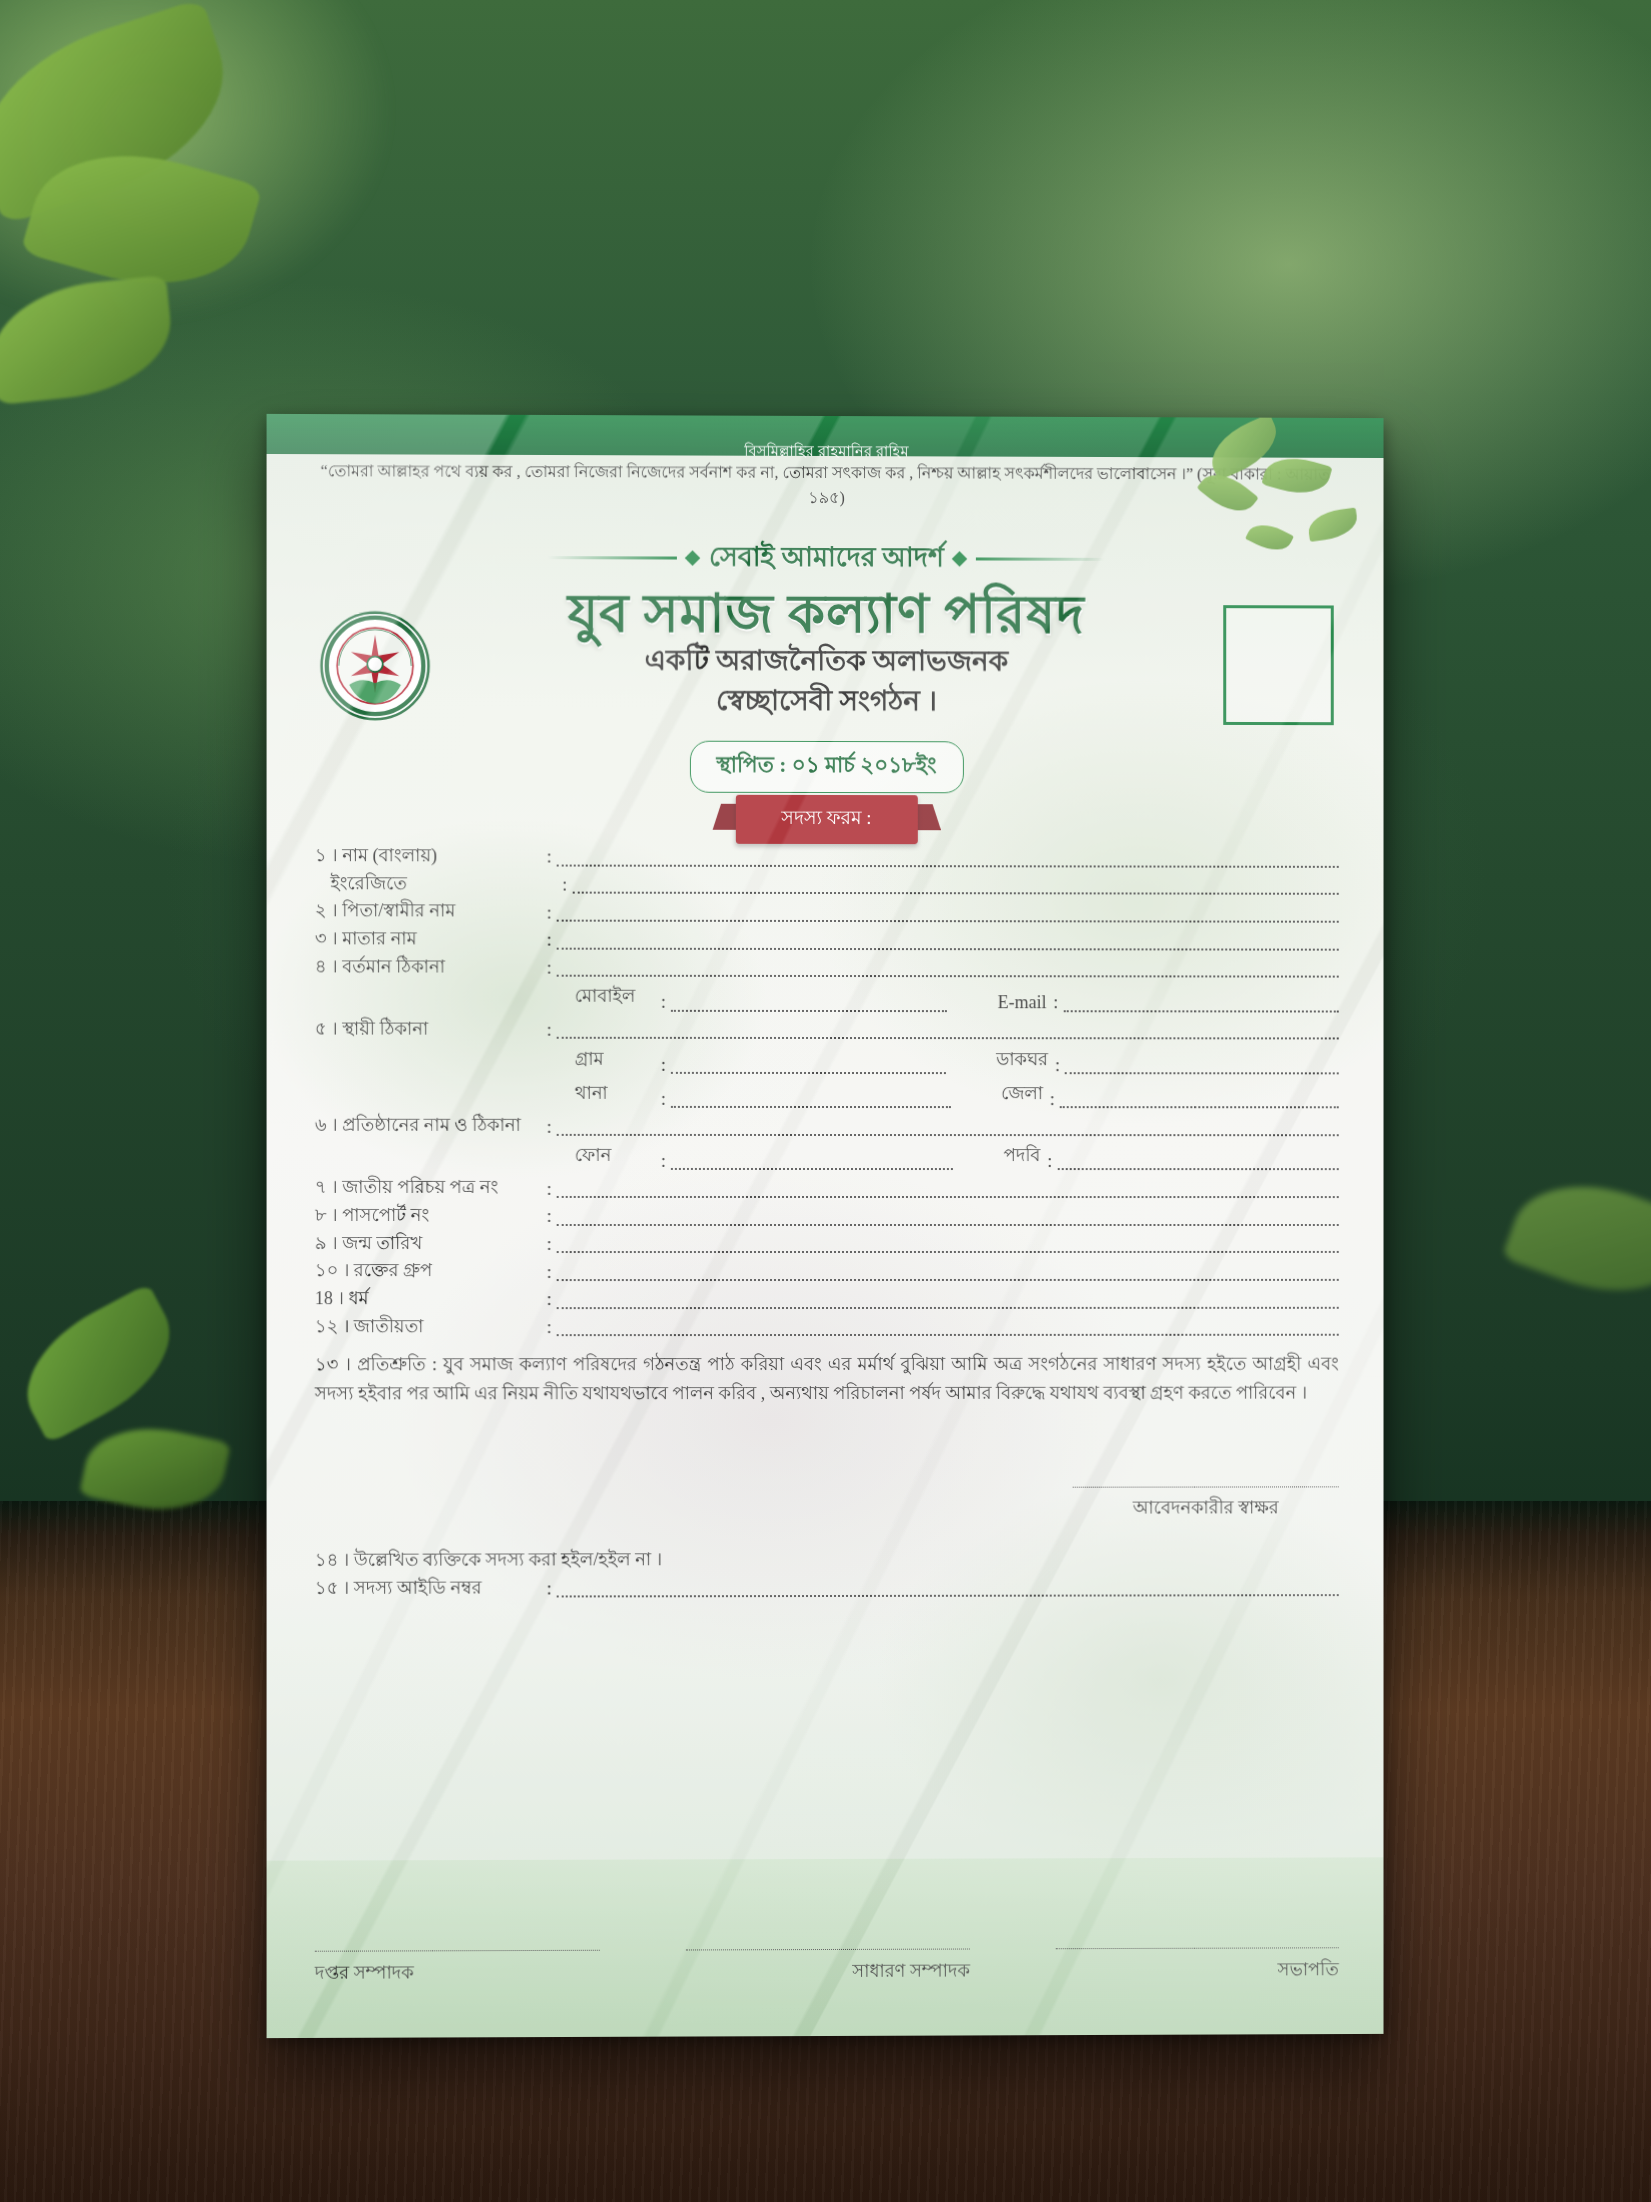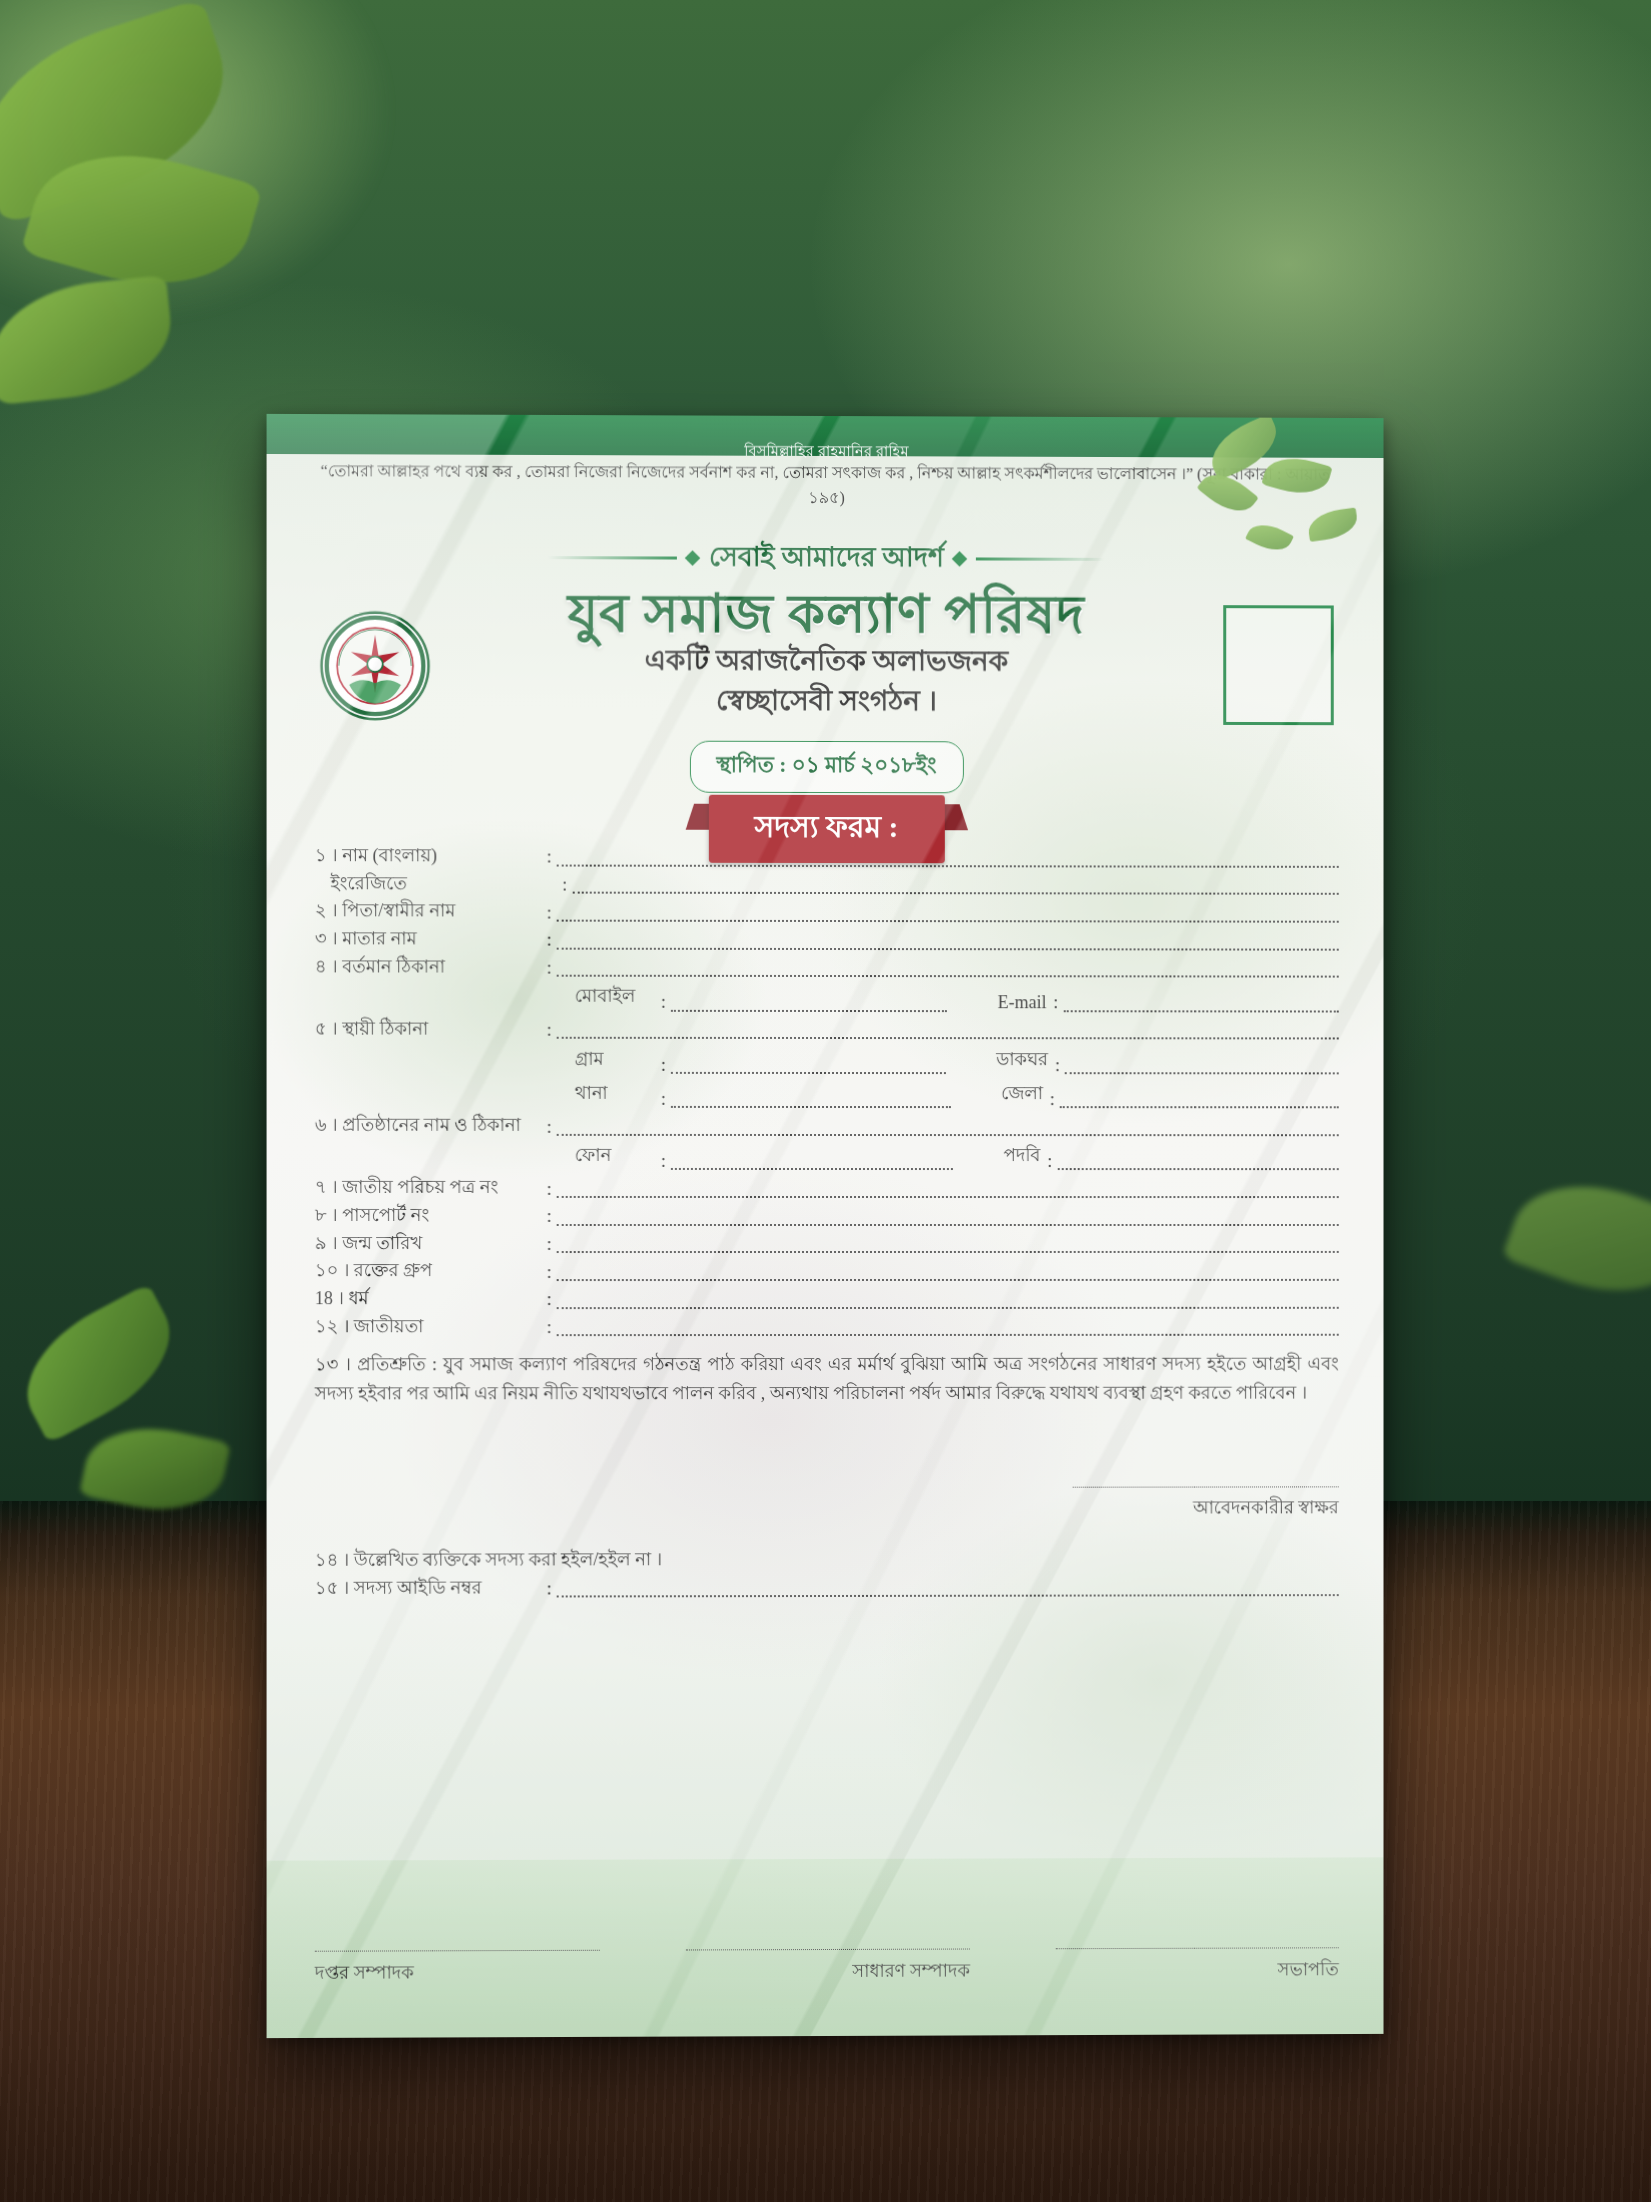--- a/index.html
+++ b/index.html
@@ -242,22 +242,22 @@
     position: absolute;
     left: 50%;
     top: 379px;
     transform: translateX(-50%);
     z-index: 5;
   }
   .form-banner .ribbon {
     position: relative;
     background: #a4121a;
     color: #fff;
-    font-size: 30px;
-    font-weight: bold;
+    font-size: 19px;
+    font-weight: normal;
     padding: 7.7px 46px 9.5px;
     border-radius: 3.4px;
     box-shadow: 0 2.6px 4.3px rgba(0,0,0,.25);
   }
   .form-banner .ribbon::before,
   .form-banner .ribbon::after {
     content: "";
     position: absolute;
     top: 8.6px;
     width: 29px; height: 26px;
@@ -318,21 +318,21 @@
     text-align: justify;
   }
   .pledge .num { white-space: nowrap; }
 
   .sign-area {
     margin-top: 79px;
     display: flex;
     justify-content: flex-end;
   }
   .sign-block {
-    text-align: right;
+    text-align: center;
     width: 267px;
   }
   .sign-line {
     border-top: 1.7px dotted #3a3a3a;
     margin-bottom: 5.2px;
   }
   .sign-cap { font-size: 18px; }
 
   .tail-rows { margin-top: 22.4px; }
 

